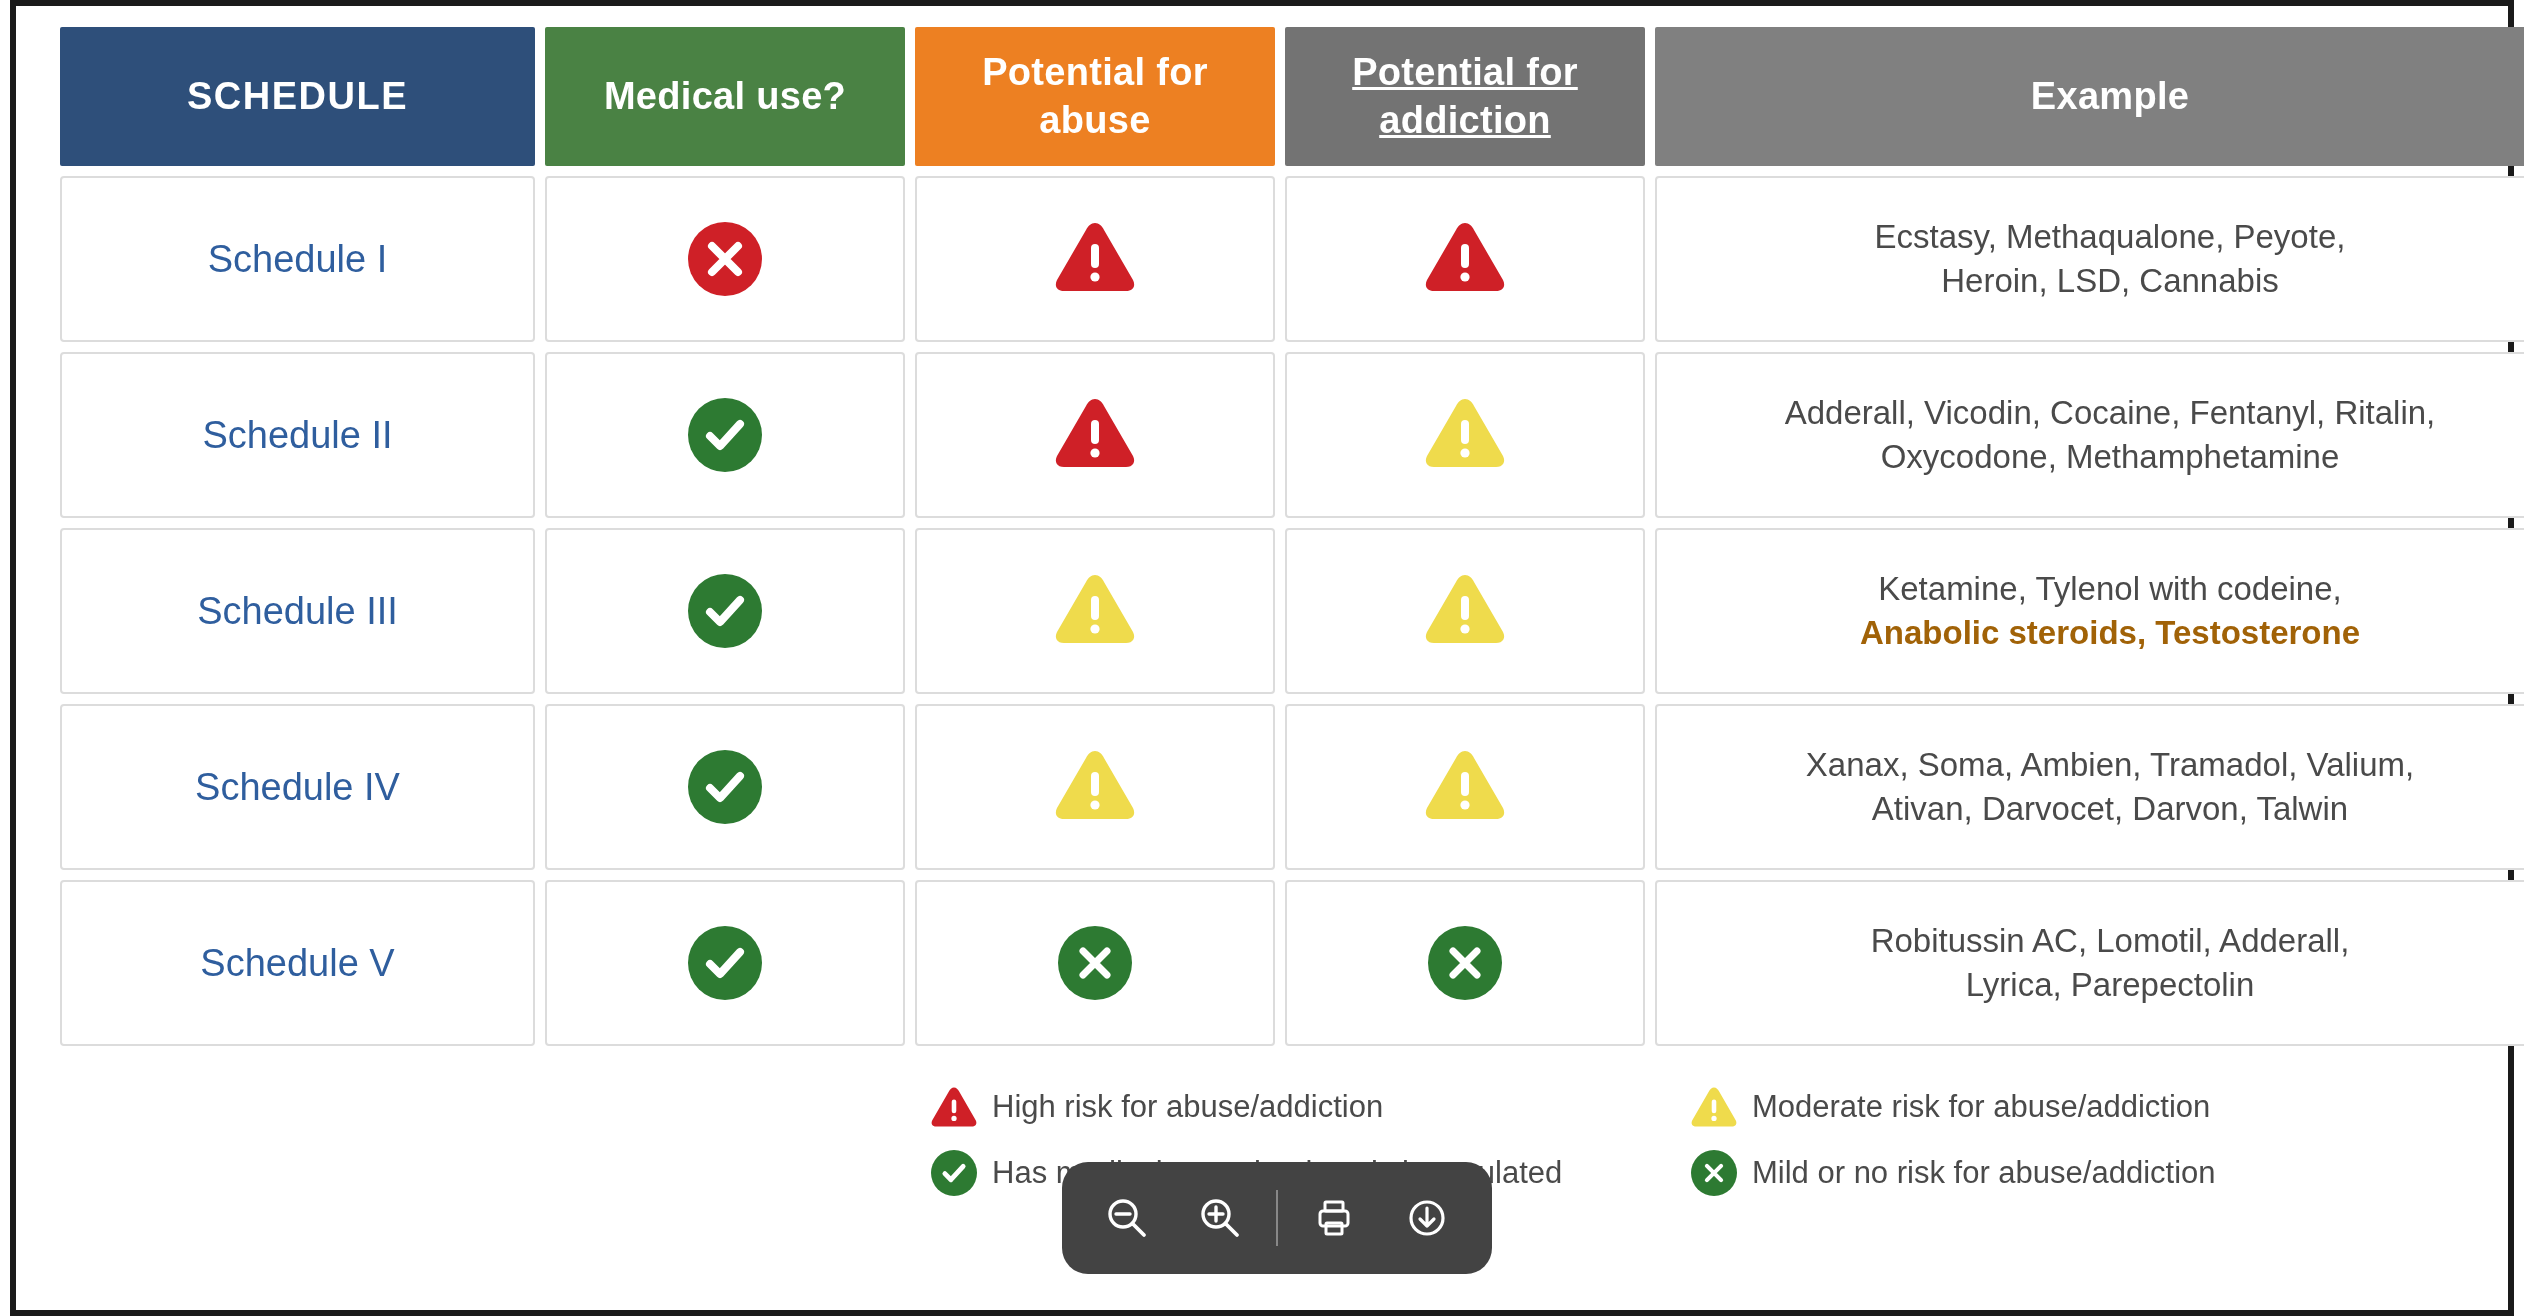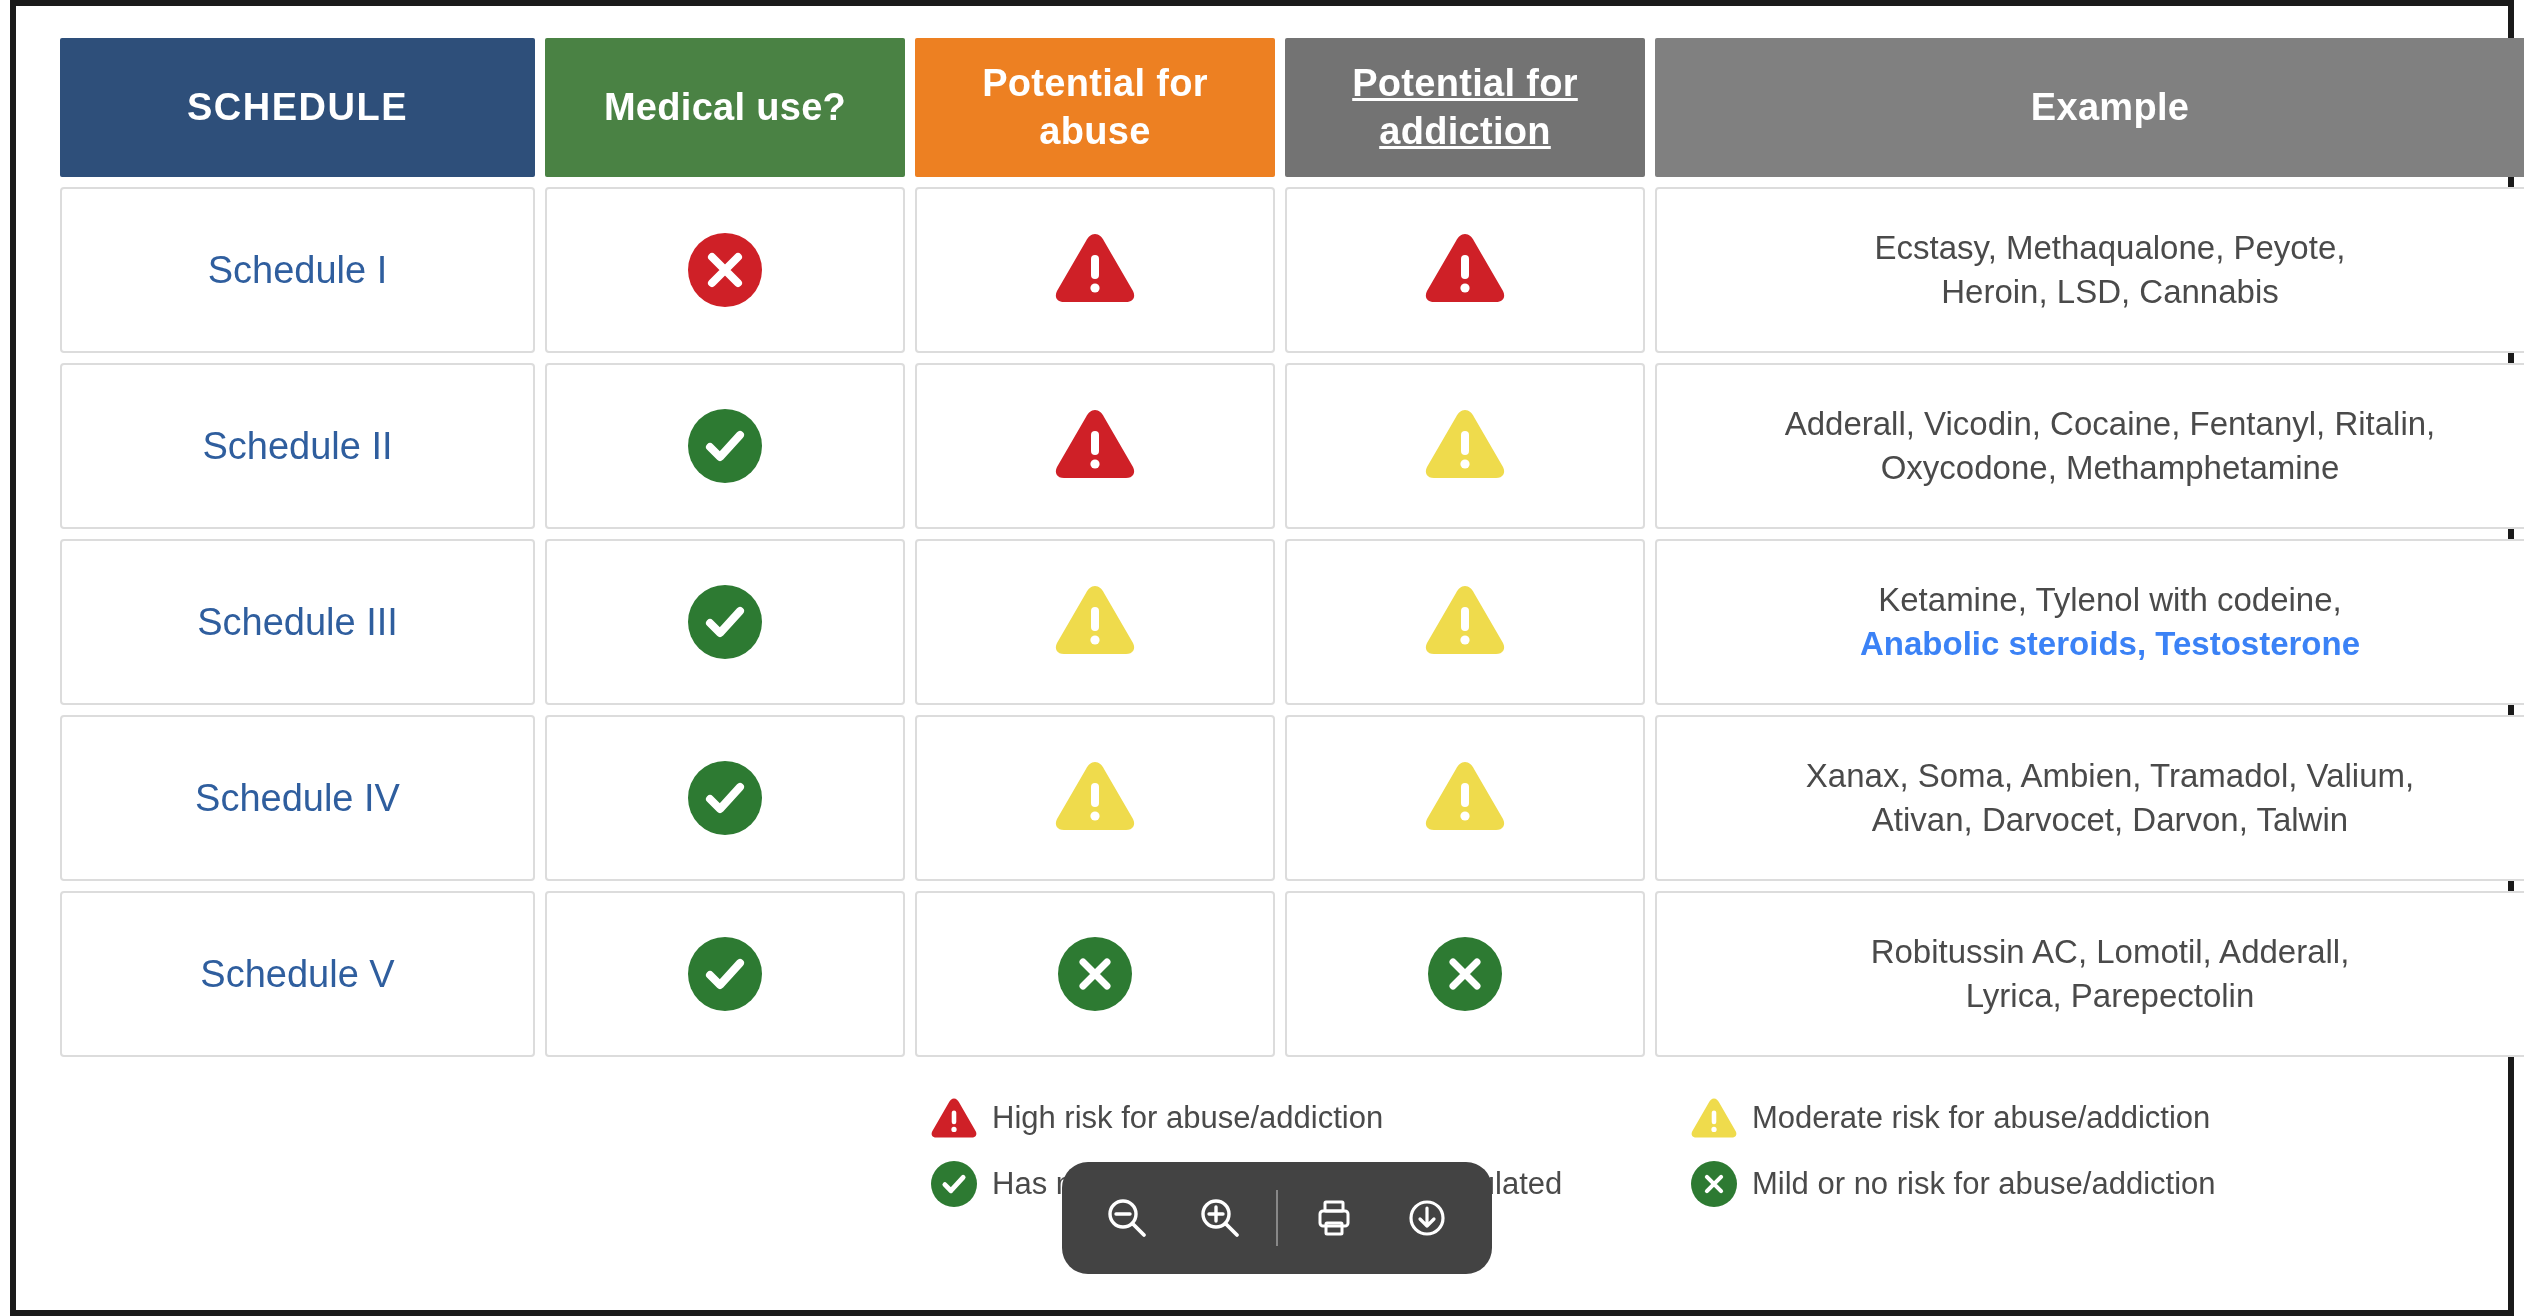--- a/index.html
+++ b/index.html
@@ -41,21 +41,21 @@
     background: #1a1a1a;
   }
 
   .content {
     position: absolute;
     left: 16px;
     top: 6px;
     width: 2492px;
     height: 1304px;
     box-sizing: border-box;
-    padding: 22px 34px 0 34px;
+    padding: 11px 34px 0 34px;
   }
 
   table.sched {
     border-collapse: separate;
     border-spacing: 10px 10px;
     width: 2430px;
     table-layout: fixed;
   }
   table.sched th {
     color: #ffffff;
@@ -88,21 +88,21 @@
     color: #2f5e9e;
     font-size: 38px;
     font-weight: normal;
   }
   td.example {
     color: #4a4a4a;
     font-size: 33px;
     line-height: 1.32;
     padding: 6px 24px;
   }
-  td.example b { font-weight: bold; color: #3b82f6; }
+  td.example b { font-weight: bold; color: #a16207; }
 
   
   .icon-wrap {
     display: inline-block;
     line-height: 0;
   }
   .circle-icon {
     width: 74px; height: 74px;
     border-radius: 50%;
     display: inline-flex;

